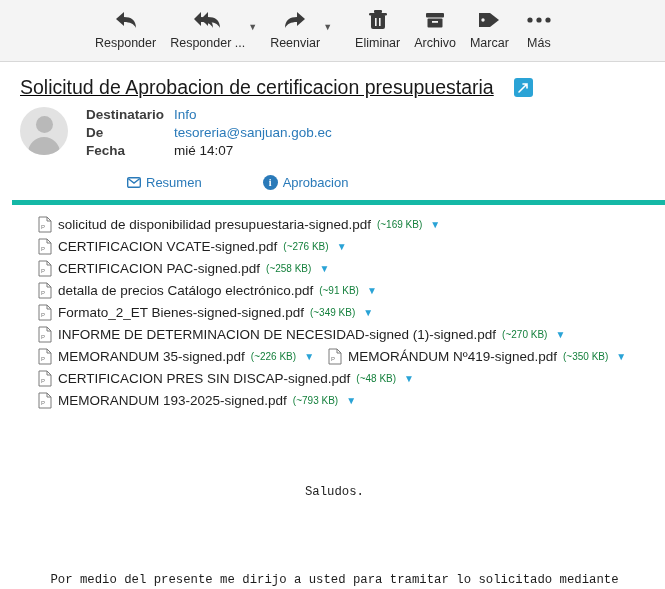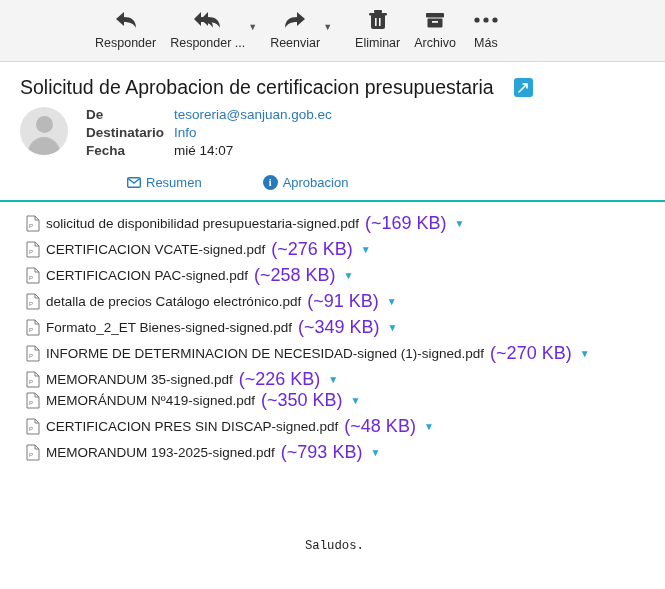--- a/index.html
+++ b/index.html
@@ -59,20 +59,21 @@
     padding: 0 6px 0 0;
   }
   .tb-sep { width: 10px; }
 
   
   .subject-row {
     padding: 14px 16px 6px 20px;
     display: flex;
     align-items: center;
     gap: 20px;
+    text-decoration: underline;
   }
   .subject {
     font-size: 19.5px;
     color: #1a1a1a;
     font-weight: normal;
   }
   .subject-badge {
     width: 19px; height: 19px;
     background: #2aa3d6;
     border-radius: 3px;
@@ -157,44 +158,44 @@
     font-size: 10px;
     font-weight: bold;
     display: inline-flex;
     align-items: center;
     justify-content: center;
     font-family: "Liberation Serif", serif;
   }
 
   
   .attach-wrap {
-    border-top: 2px solid #14b8a6;
-    margin: 10px 0 0 0;
+    border-top: 5px solid #14b8a6;
+    margin: 10px 0 0 12px;
     padding: 8px 12px 6px 26px;
   }
   .att-line {
     display: flex;
     align-items: center;
     flex-wrap: wrap;
     padding: 2.5px 0;
   }
   .att {
     display: flex;
     align-items: center;
     gap: 6px;
     margin-right: 14px;
     white-space: nowrap;
   }
   .att-name {
     font-size: 13.5px;
     color: #1f1f1f;
   }
   .att-size {
-    font-size: 18px;
-    color: #6d28d9;
+    font-size: 10px;
+    color: #15803d;
   }
   .att-caret {
     color: #2aa3d6;
     font-size: 10px;
     margin-left: 2px;
   }
   .pdf-ico {
     width: 14px; height: 17px;
     flex: none;
     position: relative;
@@ -270,20 +271,29 @@
       <svg width="22" height="22" viewBox="0 0 22 22">
         <rect x="2" y="4" width="18" height="4.5" rx="1" fill="#3b3b3b"></rect>
         <rect x="3.5" y="9.5" width="15" height="9" rx="1" fill="#3b3b3b"></rect>
         <rect x="8" y="12" width="6" height="1.8" fill="#f4f4f4"></rect>
       </svg>
     </span>
     <span class="tb-label">Archivo</span>
   </div>
 
 
+  <div class="tb-item">
+    <span class="tb-icon">
+      <svg width="24" height="22" viewBox="0 0 24 22">
+        <path d="M2 4 H13 L22 11 L13 18 H2 Z" fill="#3b3b3b"></path>
+        <circle cx="6" cy="11" r="1.7" fill="#f4f4f4"></circle>
+      </svg>
+    </span>
+    <span class="tb-label">Marcar</span>
+  </div>
 
   <div class="tb-item">
     <span class="tb-icon">
       <svg width="28" height="12" viewBox="0 0 28 12">
         <circle cx="5" cy="6" r="2.6" fill="#3b3b3b"></circle>
         <circle cx="14" cy="6" r="2.6" fill="#3b3b3b"></circle>
         <circle cx="23" cy="6" r="2.6" fill="#3b3b3b"></circle>
       </svg>
     </span>
     <span class="tb-label">Más</span>
@@ -299,26 +309,26 @@
   </span>
 </div>
 
 <div class="hdr">
   <div class="avatar">
     <div class="head"></div>
     <div class="body"></div>
   </div>
   <div class="fields">
     <div class="field-row">
+      <span class="field-label">Destinatario</span>
+      <a class="field-value link" href="#">Info</a>
+    </div>
+    <div class="field-row">
       <span class="field-label">De</span>
       <a class="field-value link" href="#">tesoreria@sanjuan.gob.ec</a>
-    </div>
-    <div class="field-row">
-      <span class="field-label">Destinatario</span>
-      <a class="field-value link" href="#">Info</a>
     </div>
     <div class="field-row">
       <span class="field-label">Fecha</span>
       <span class="field-value">mié 14:07</span>
     </div>
   </div>
 </div>
 
 <div class="meta-row">
   <div class="meta-item">

